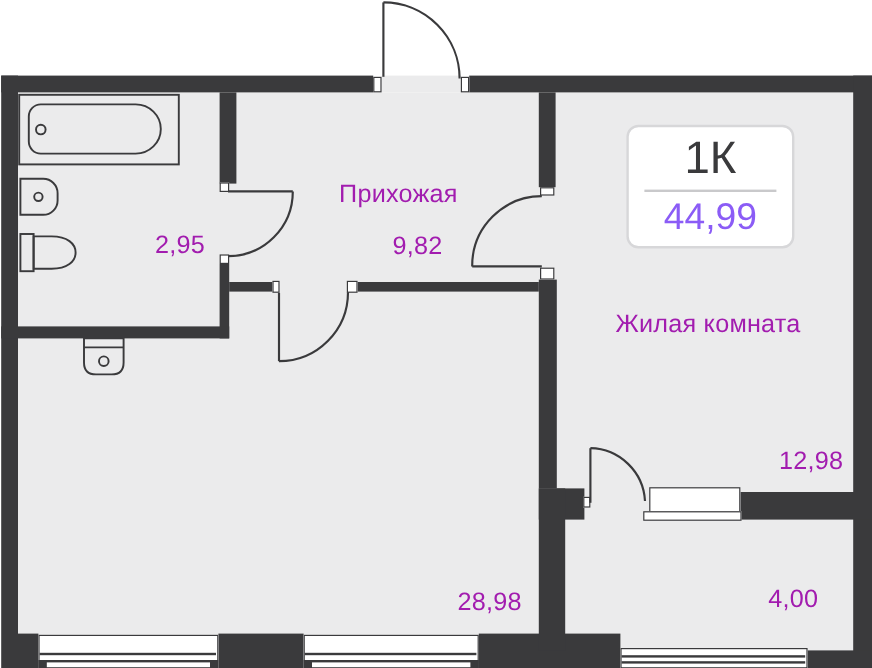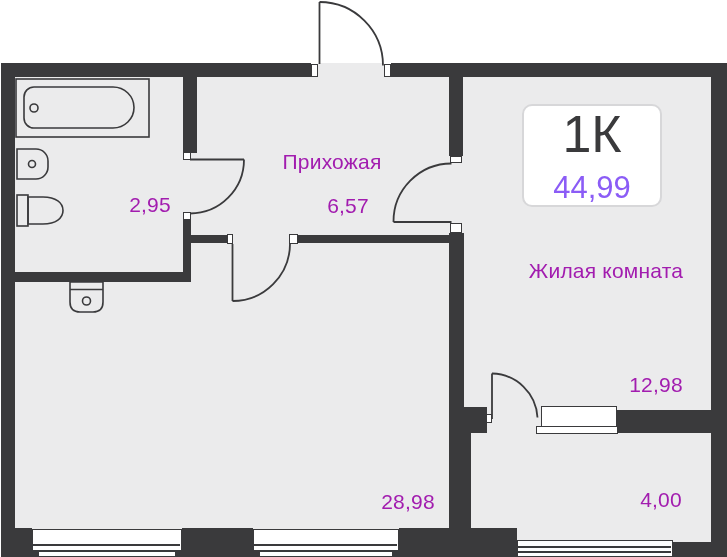--- a/index.html
+++ b/index.html
@@ -15,21 +15,21 @@
   .winline{background:#3a3a3c;height:1.5px;}
   .lbl{
     position:absolute;transform:translate(-50%,-50%);
     font-size:21px;letter-spacing:.2px;color:#a21caf;white-space:nowrap;
   }
   .unitbox{
     position:absolute;left:522px;top:104px;width:140px;height:103px;
     background:#ffffff;border:2px solid #d7d7d9;border-radius:10px;box-sizing:border-box;
     display:flex;flex-direction:column;align-items:center;justify-content:center;
   }
-  .unit-type{font-size:52px;font-weight:500;line-height:1.1;color:#3a3a3c;}
+  .unit-type{font-size:38px;font-weight:500;line-height:1.1;color:#3a3a3c;}
   .unit-div{width:110px;height:2px;background:#c9c9cb;margin:4px 0 3px 0;}
   .unit-area{font-size:31px;font-weight:500;line-height:1.15;color:#8b5cf6;}
   svg{position:absolute;left:0;top:0;}
 </style>
 </head>
 <body>
 
 <div class="stage">
 
   <div class="abs floor" style="left:15px;top:77px;width:697px;height:475px;"></div>
@@ -125,24 +125,24 @@
       </g>
       <g>
         <path d="M70,282 H103 V302 Q103,312 93,312 H80 Q70,312 70,302 Z"></path>
         <line x1="70" y1="289.5" x2="103" y2="289.5"></line>
         <circle cx="86.5" cy="301" r="4"></circle>
       </g>
     </g>
   </svg>
 
   <div class="lbl" style="left:332px;top:162px;">Прихожая</div>
-  <div class="lbl" style="left:348px;top:206px;">6,57</div>
+  <div class="lbl" style="left:348px;top:206px;">9,82</div>
   <div class="lbl" style="left:150px;top:205px;">2,95</div>
-  <div class="lbl" style="left:590px;top:271px;margin-left:16px;">Жилая комната</div>
-  <div class="lbl" style="left:656px;top:385px;">12,98</div>
+  <div class="lbl" style="left:590px;top:271px;">Жилая комната</div>
+  <div class="lbl" style="left:676px;top:385px;">12,98</div>
   <div class="lbl" style="left:408px;top:502px;">28,98</div>
   <div class="lbl" style="left:661px;top:500px;">4,00</div>
 
   <div class="unitbox">
     <div class="unit-type">1К</div>
     <div class="unit-div"></div>
     <div class="unit-area">44,99</div>
   </div>
 
 </div>

